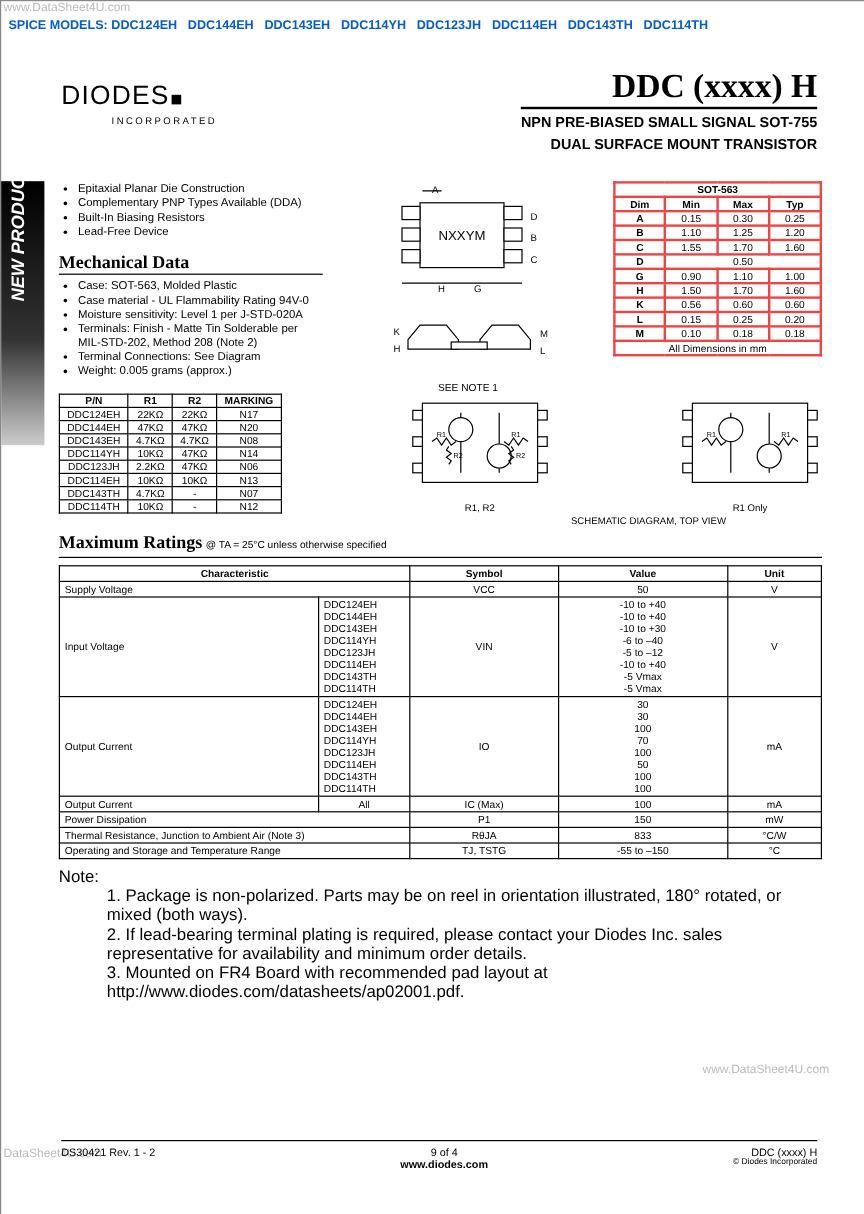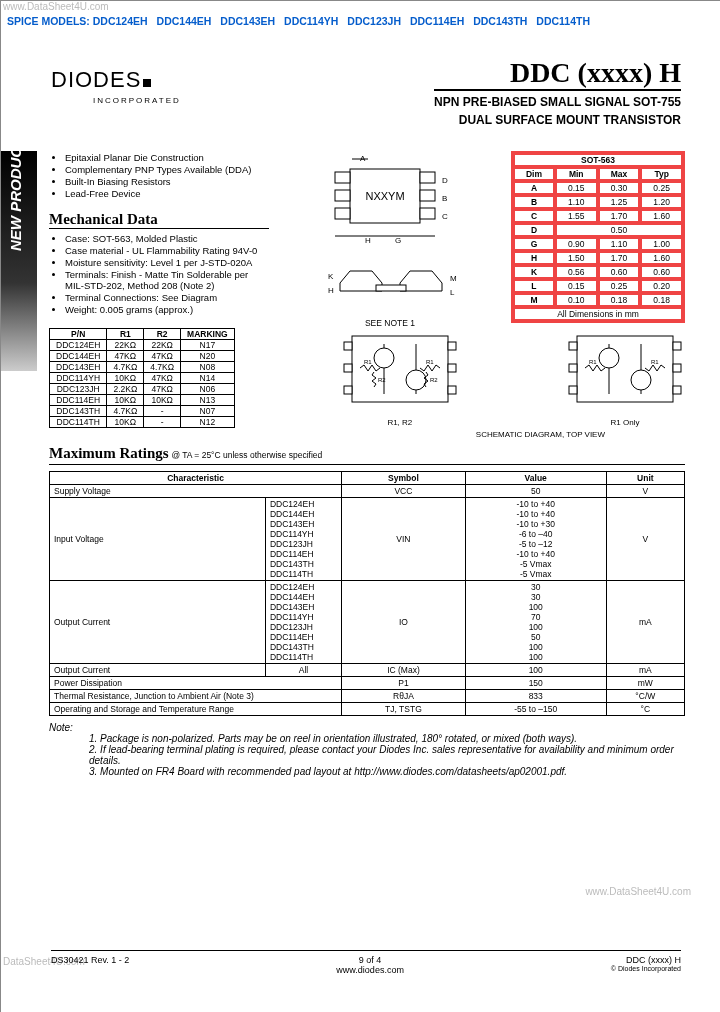--- a/index.html
+++ b/index.html
@@ -19,31 +19,31 @@
   .sidebar-text { position:absolute; top:250px; left:6px; transform:rotate(-90deg); transform-origin:left top; color:#fff; font-size:15px; font-weight:bold; font-style:italic; width:200px;}
   .content { position:absolute; top:150px; left:48px; right:36px;}
   .section-title { font-family:"Times New Roman"; font-size:15px; font-weight:bold; border-bottom:1.5px solid #000; margin-top:6px; margin-bottom:4px;}
   ul.feat { margin:0; padding-left:16px;}
   ul.feat li { margin:1px 0; font-size:9.5px;}
   .row1 { display:flex; gap:12px;}
   .row1 .left { width:220px;}
   .row1 .mid { flex:1; text-align:center; font-size:8.5px;}
   .row1 .right { width:174px;}
   .dims { border-collapse:collapse; font-size:8.5px; width:100%;}
-  .dims th, .dims td { border:4px solid #ef4444; padding:0px 3px; text-align:center;}
+  .dims th, .dims td { border:2px solid #ef4444; padding:0px 3px; text-align:center;}
   .dims th { font-weight:bold;}
   .pn-table { border-collapse:collapse; font-size:8.5px;}
   .pn-table th, .pn-table td { border:1px solid #000; padding:0px 6px; text-align:center;}
   .pn-table th { font-weight:bold;}
   .ratings { width:100%; border-collapse:collapse; font-size:8.5px;}
   .ratings th, .ratings td { border:1px solid #000; padding:1px 4px;}
   .ratings th { text-align:center;}
   .ratings .char { width:34%;}
   .ratings .sub { width:12%;}
-  .notes { font-size:10px; margin-top:6px;font-style:italic;}
+  .notes { font-size:14px; margin-top:6px;}
   .footer { position:absolute; bottom:38px; left:50px; right:40px; border-top:1px solid #000; padding-top:4px; display:flex; justify-content:space-between; font-size:9px;}
   svg text { font-family:Arial; }
   .seenote { font-size:8.5px; margin-top:3px;}
   .schem-label { font-size:8px; text-align:center; margin-top:2px;}
   .max-cond { font-size:8.5px; font-weight:normal;}
 </style>
 </head>
 <body>
 <div class="page">
 
@@ -378,21 +378,21 @@
           <div>2. If lead-bearing terminal plating is required, please contact your Diodes Inc. sales representative for availability and minimum order details.</div>
           <div>3. Mounted on FR4 Board with recommended pad layout at http://www.diodes.com/datasheets/ap02001.pdf.</div>
         </div>
   </div>
 </div>
 
 <div class="footer">
   <div>DS30421 Rev. 1 - 2</div>
   <div style="text-align:center;">
     <div>9 of 4</div>
-    <div style="font-weight:normal;">www.diodes.com</div>
+    <div style="font-weight:bold;">www.diodes.com</div>
   </div>
   <div style="text-align:right;">
     <div>DDC (xxxx) H</div>
     <div style="font-size:7px;">© Diodes Incorporated</div>
   </div>
 </div>
 
 </div>
 
 </body></html>

